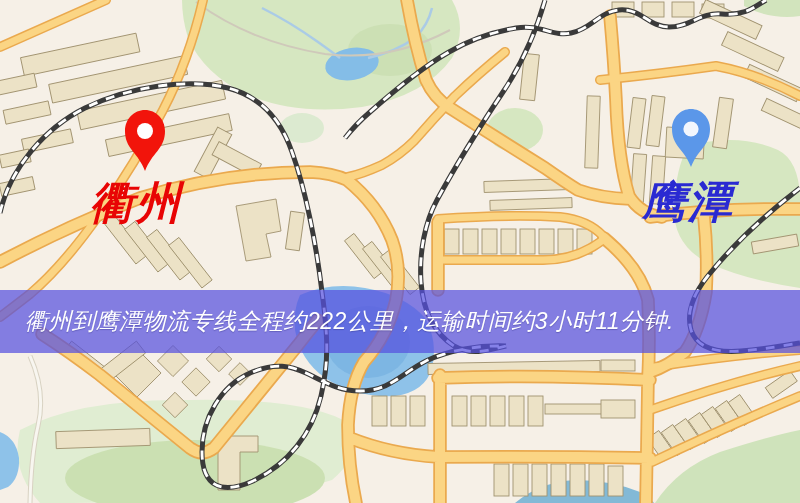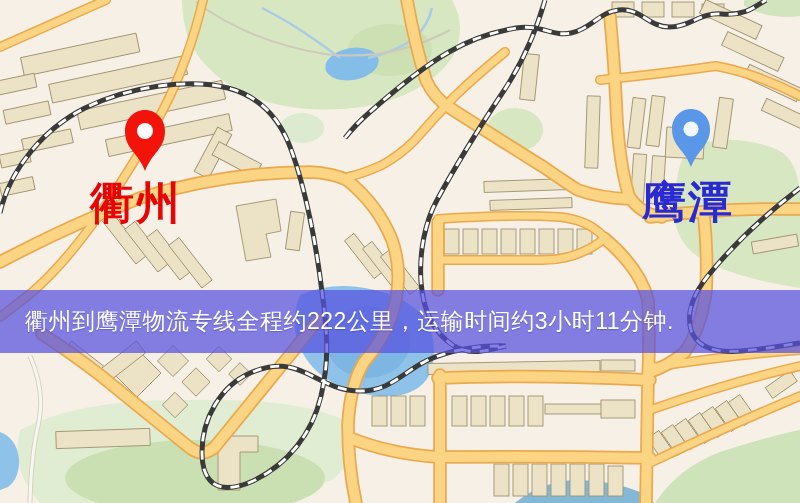--- a/index.html
+++ b/index.html
@@ -1,19 +1,20 @@
 <!DOCTYPE html>
 <html><head>
 <meta charset="utf-8">
 <style>
   html,body{margin:0;padding:0;background:#e9e6e0;}
   .stage{
     position:relative;width:800px;height:503px;overflow:hidden;
     font-family:"Liberation Sans",sans-serif;
     background:#ef4444;
+    font-style:italic;
   }
   .map-svg{position:absolute;inset:0;display:block;}
   .city-label{
     font-family:"Liberation Serif",serif;
     font-size:44px;
     letter-spacing:2px;
     text-anchor:middle;
     font-weight:bold;
   }
   .banner{position:absolute;left:0;top:290px;width:800px;height:63px;}

